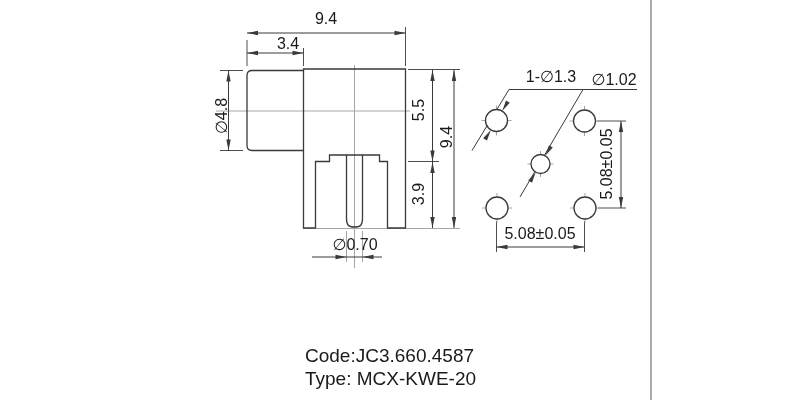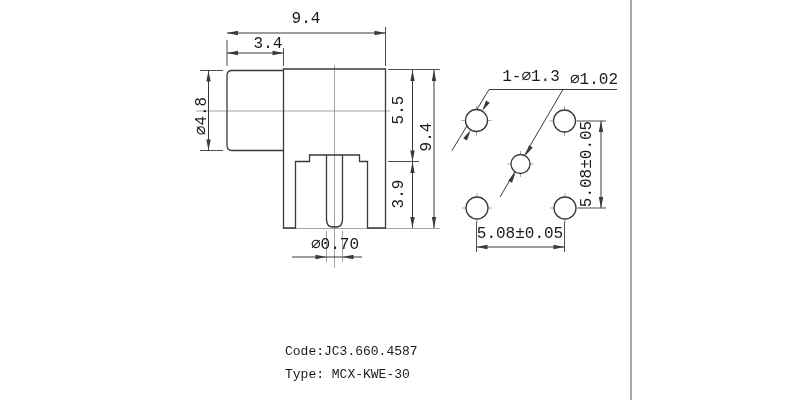--- a/index.html
+++ b/index.html
@@ -1,34 +1,34 @@
 <!DOCTYPE html>
 <html style="--background: #ffffff; --outline: #3a3a3a; --dimension: #3a3a3a; --auxiliary: #a6a6a6; --frame: #8e8e8e; --text: #1a1a1a;"><head>
 <meta charset="utf-8">
 <style>
   html,body{margin:0;padding:0;background:#fff;}
   .stage{
     position:relative;width:692px;height:400px;background:var(--background,#fff);
-    font-family:Liberation Mono, monospace;overflow:hidden;
+    font-family:Liberation Sans, sans-serif;overflow:hidden;margin-left:20px;
   }
   .stage svg{position:absolute;left:0;top:0;}
   .outline{stroke:var(--outline,#3a3a3a);stroke-width:1.3;fill:none;}
   .dim{stroke:var(--dimension,#3a3a3a);stroke-width:1;fill:none;}
   .ext{stroke:var(--dimension,#4a4a4a);stroke-width:0.9;fill:none;}
   .aux{stroke:var(--auxiliary,#a6a6a6);stroke-width:1;fill:none;}
   .frame{stroke:var(--frame,#8e8e8e);stroke-width:1.5;fill:none;}
   .arrow{fill:var(--dimension,#3a3a3a);stroke:none;}
   .hole{stroke:var(--outline,#3a3a3a);stroke-width:1.3;fill:#fff;}
   .lbl{
     position:absolute;color:var(--text,#1a1a1a);font-size:16px;line-height:1;
     white-space:nowrap;transform:translate(-50%,-50%);
   }
   .lbl.rot{transform:translate(-50%,-50%) rotate(-90deg);}
   .titleline{
-    position:absolute;color:var(--text,#1a1a1a);font-size:13px;line-height:1.3;
+    position:absolute;color:var(--text,#1a1a1a);font-size:19px;line-height:1.3;
     white-space:nowrap;
   }
 </style>
 </head>
 <body>
 
 <div class="stage">
 
   <svg width="800" height="400" viewBox="0 0 800 400">
 
@@ -125,15 +125,15 @@
   <div class="lbl rot" style="left:399px;top:110px">5.5</div>
   <div class="lbl rot" style="left:427px;top:137px">9.4</div>
   <div class="lbl rot" style="left:399px;top:194px">3.9</div>
   <div class="lbl" style="left:335px;top:245px">∅0.70</div>
   <div class="lbl" style="left:531px;top:77px">1-∅1.3</div>
   <div class="lbl" style="left:594px;top:80px">∅1.02</div>
   <div class="lbl rot" style="left:587px;top:164px">5.08±0.05</div>
   <div class="lbl" style="left:520px;top:234px">5.08±0.05</div>
 
   <div class="titleline" style="left:285px;top:344px">Code:JC3.660.4587</div>
-  <div class="titleline" style="left:285px;top:367px">Type: MCX-KWE-30</div>
+  <div class="titleline" style="left:285px;top:367px">Type: MCX-KWE-20</div>
 
 </div>
 
 </body></html>

